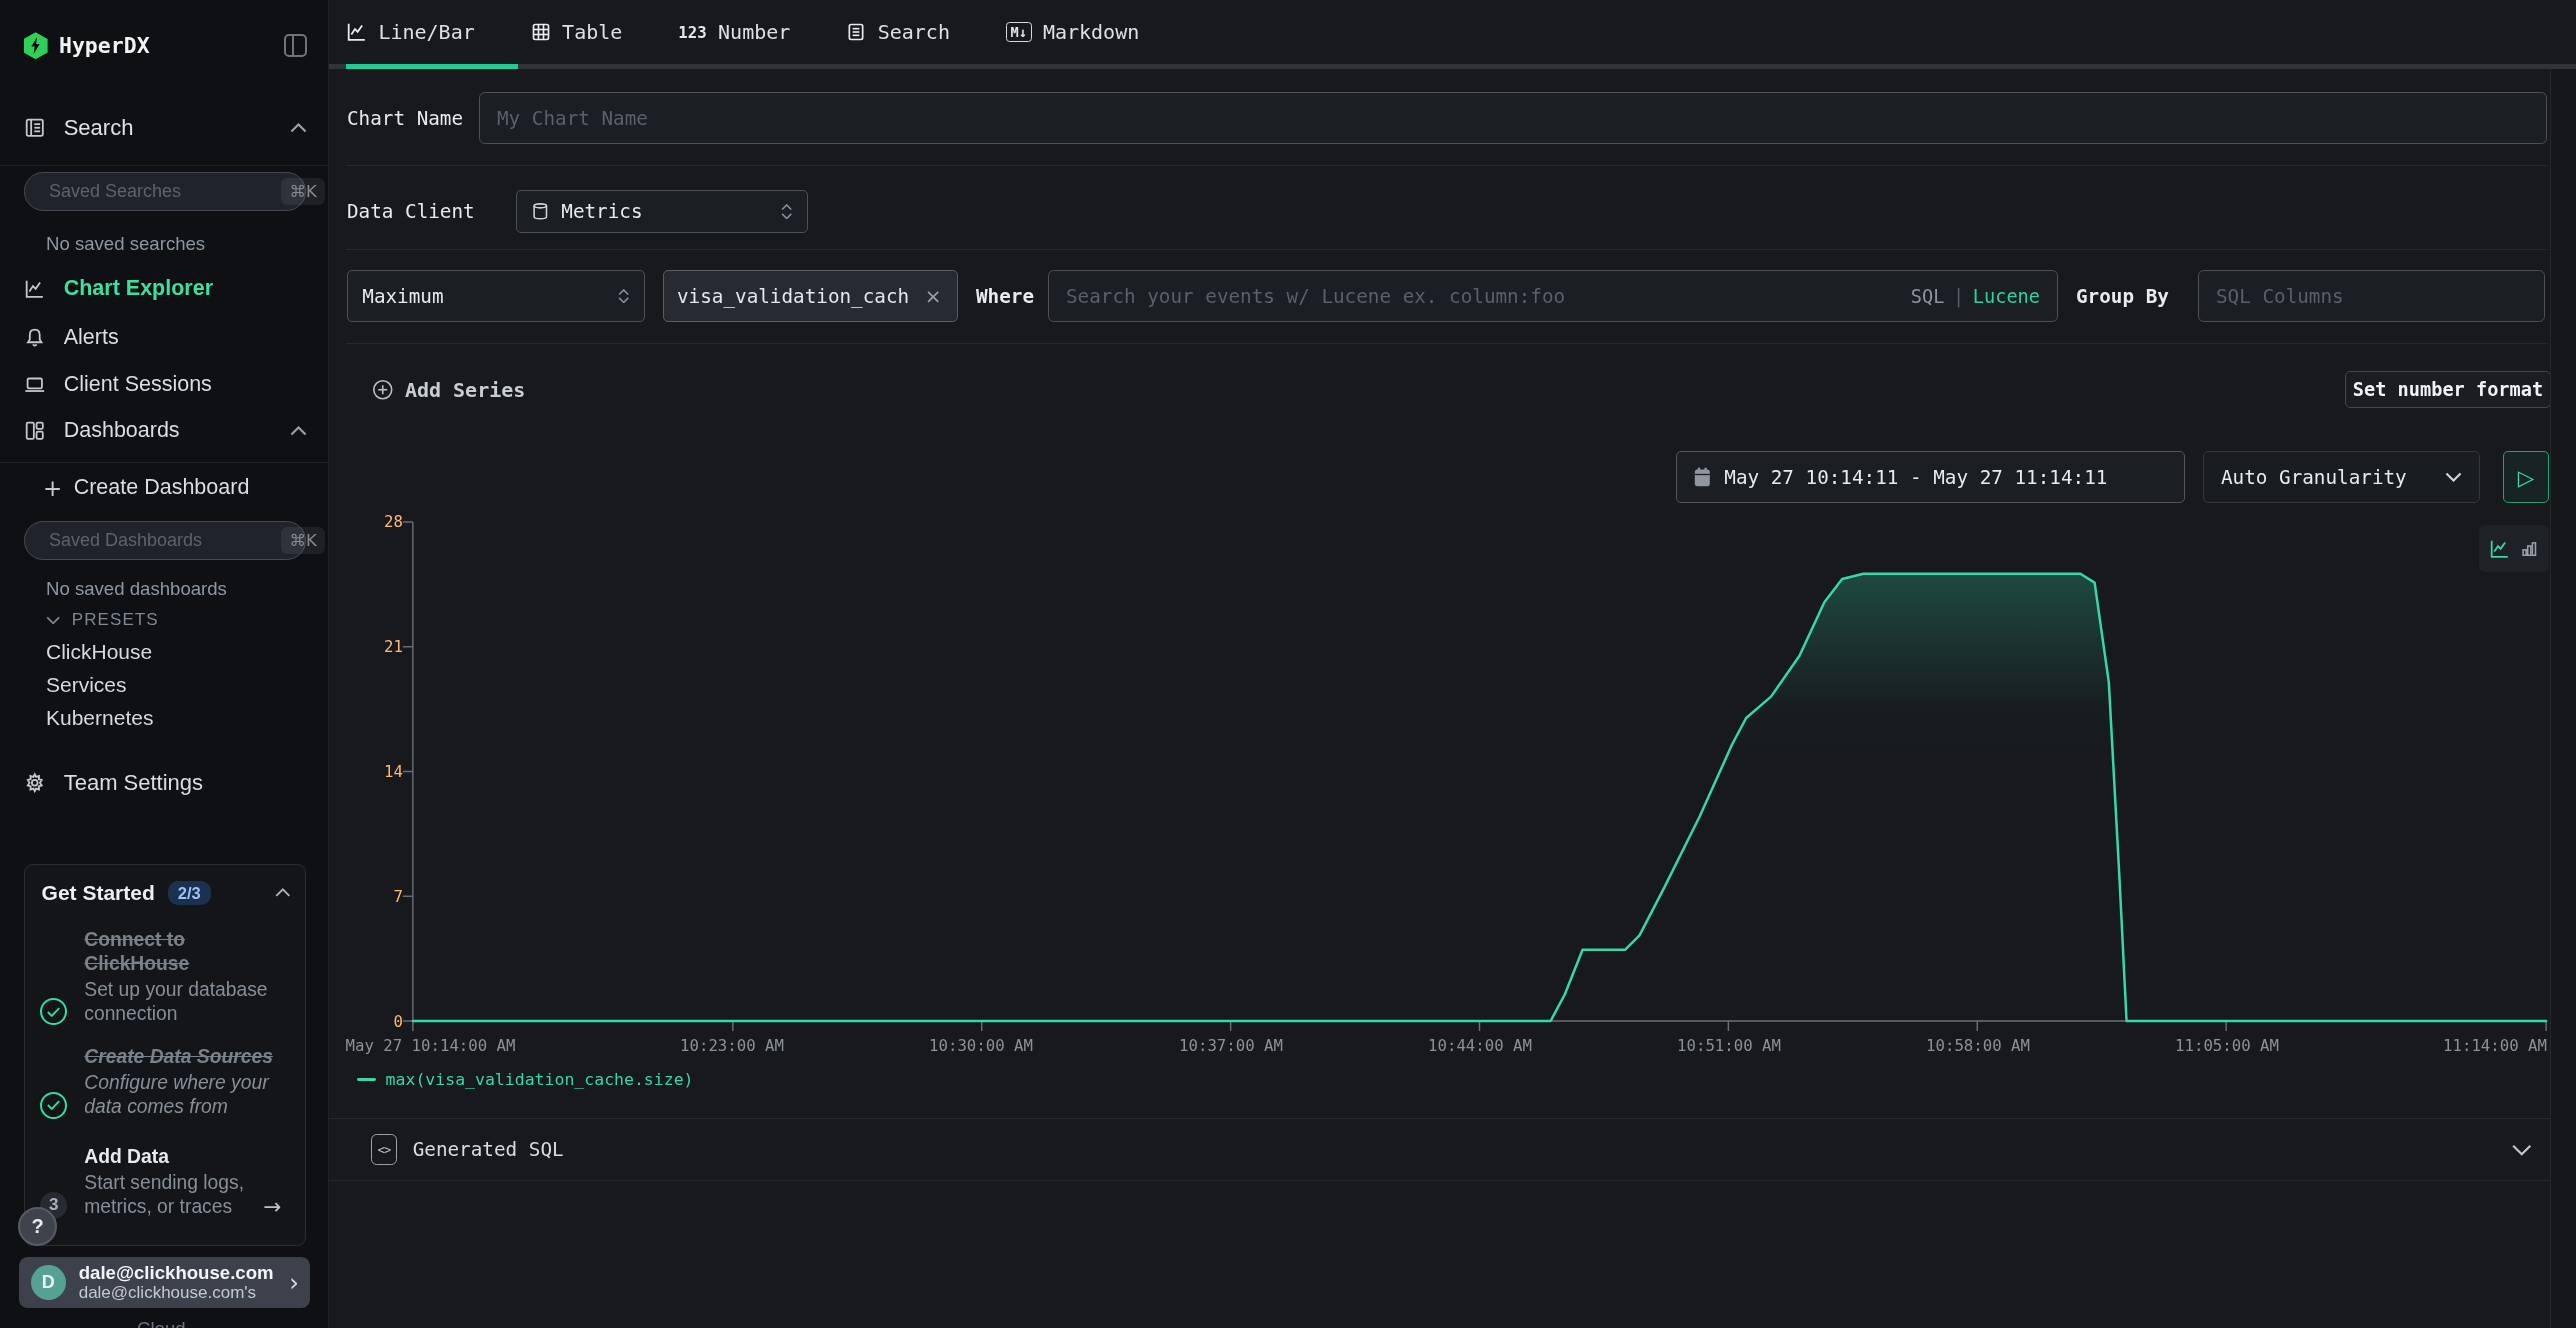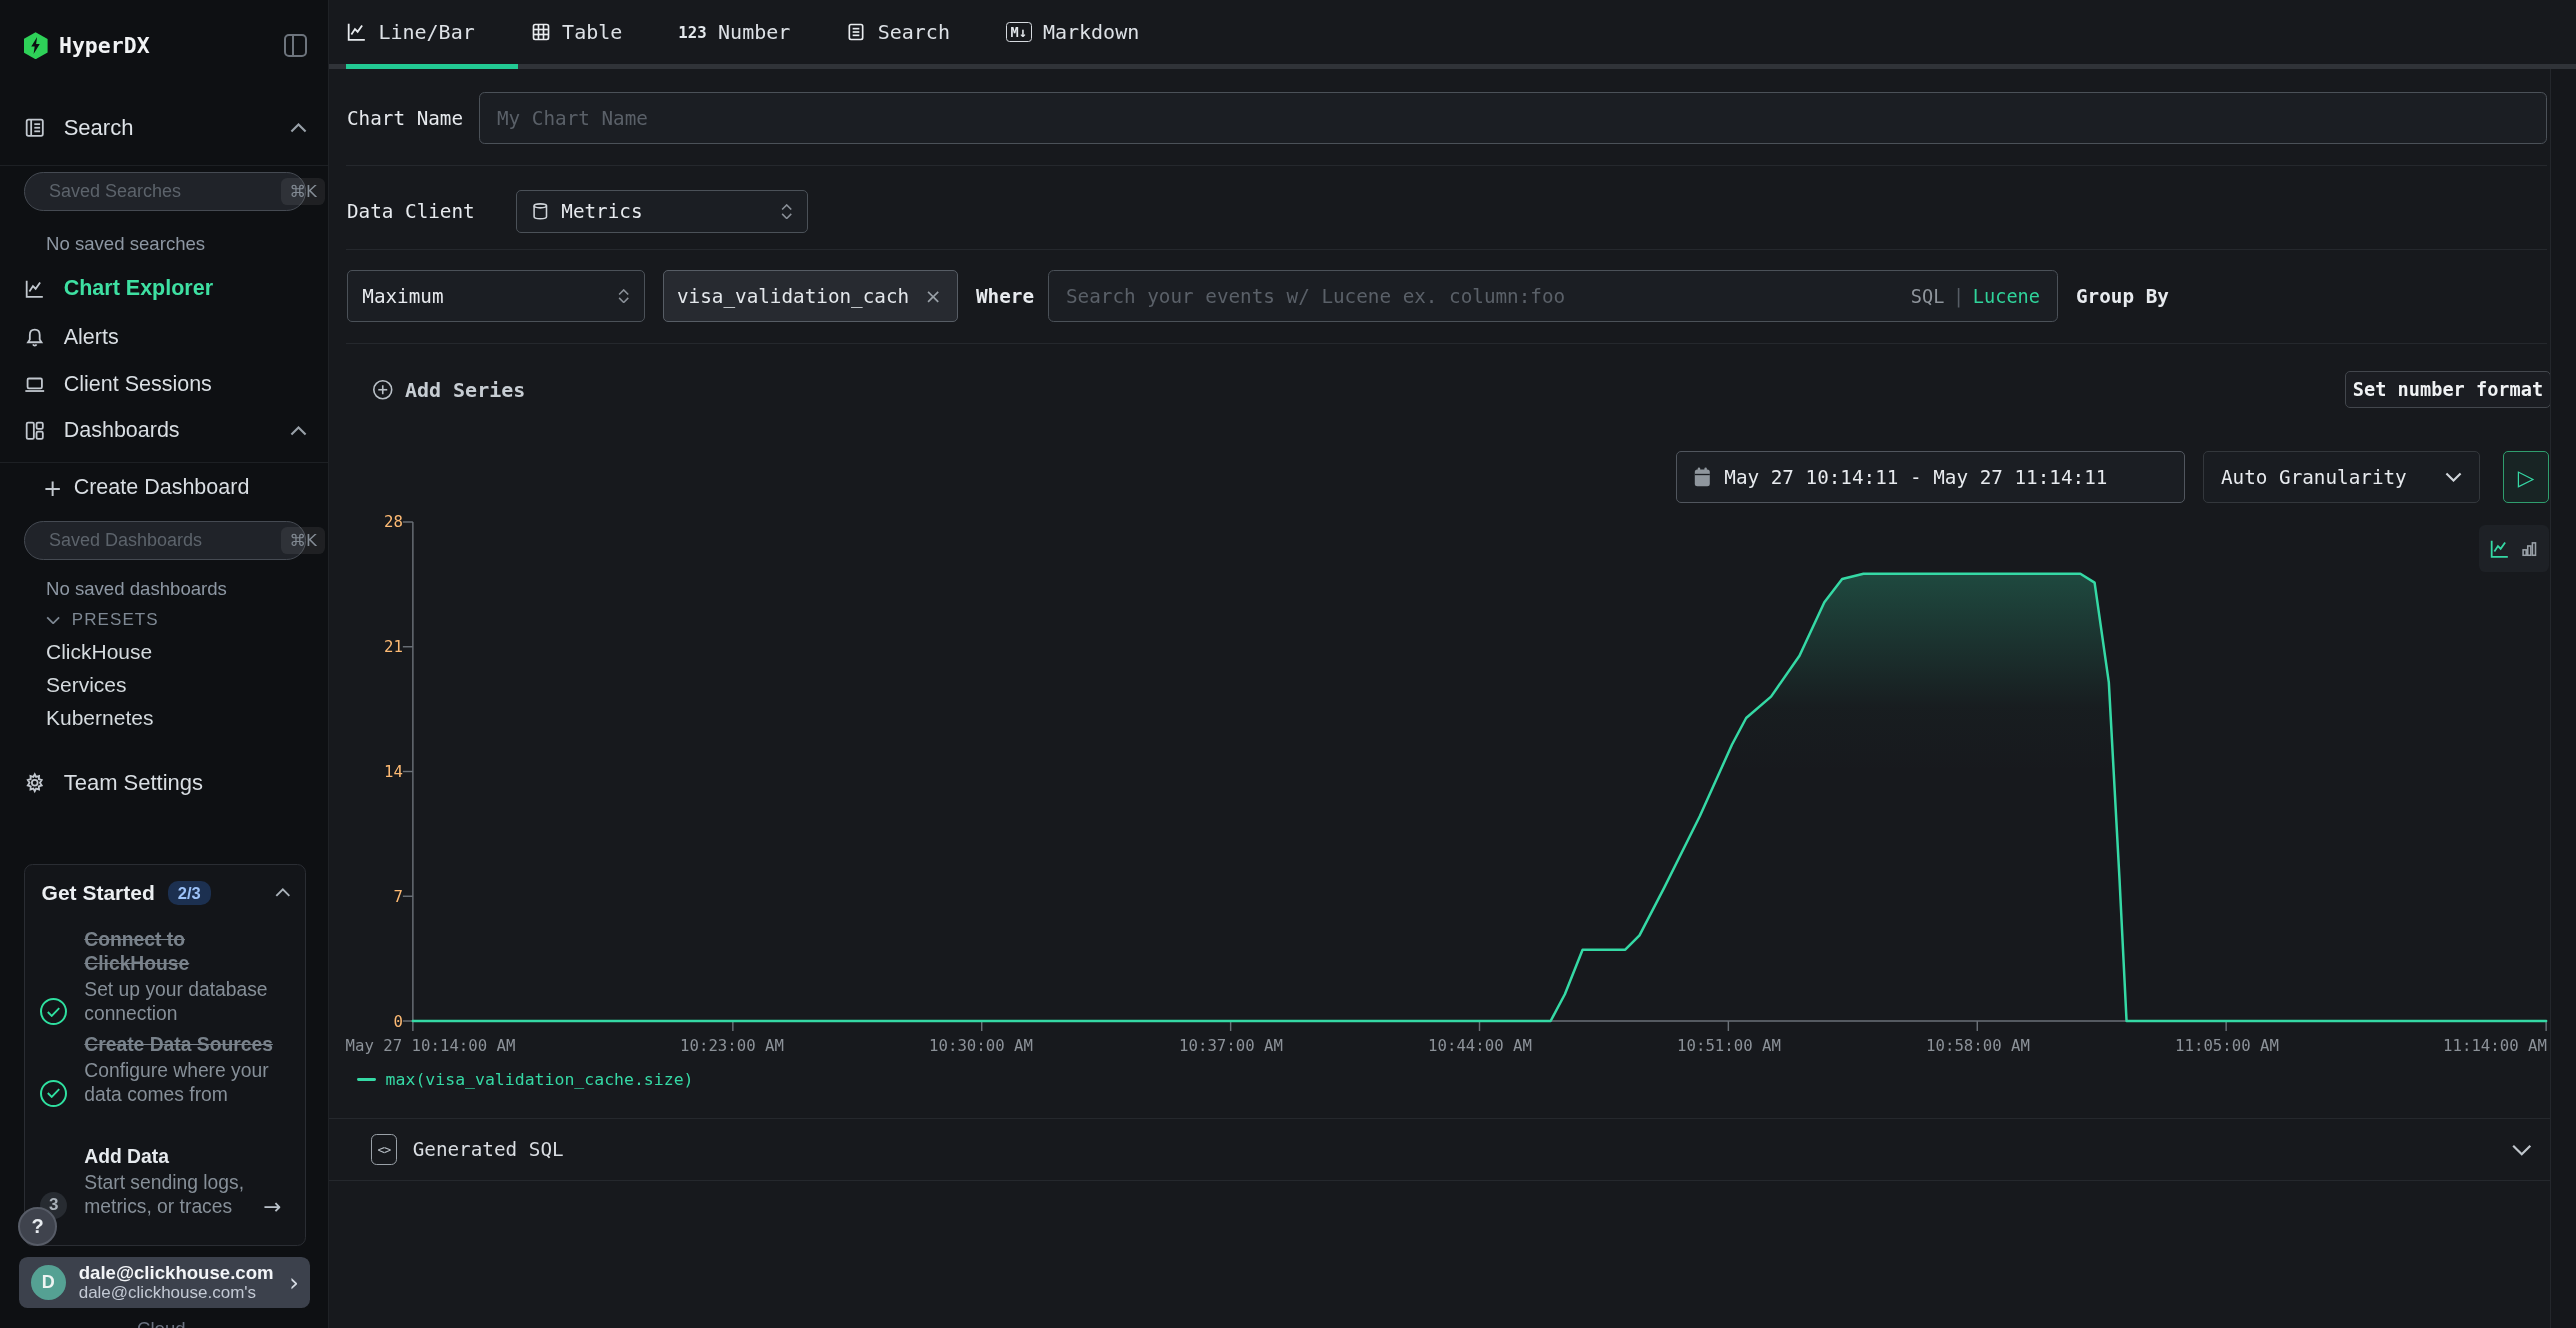--- a/index.html
+++ b/index.html
@@ -269,21 +269,21 @@
       <div class="gs-check">
         <svg class="icon" width="13" height="10" viewBox="0 0 18 14" fill="none" stroke="#2fe0a0" stroke-width="2.6">
             <polyline points="1,7 6.5,12.5 17,1.5"></polyline>
           </svg>
       </div>
       <div class="gs-body">
         <div class="gs-item-title done">Connect to ClickHouse</div>
         <div class="gs-item-sub">Set up your database connection</div>
       </div>
     </div>
-    <div class="gs-item" style="top:168px;">
+    <div class="gs-item" style="top:180px;font-style:italic;">
       <div class="gs-check">
         <svg class="icon" width="13" height="10" viewBox="0 0 18 14" fill="none" stroke="#2fe0a0" stroke-width="2.6">
             <polyline points="1,7 6.5,12.5 17,1.5"></polyline>
           </svg>
       </div>
       <div class="gs-body">
         <div class="gs-item-title done">Create Data Sources</div>
         <div class="gs-item-sub">Configure where your data comes from</div>
       </div>
     </div>
@@ -407,20 +407,23 @@
   <div class="inputbox" style="left:719px; top:270px; width:1010px; height:52px;">
     <input style="padding-right: 186px;" placeholder="Search your events w/ Lucene ex. column:foo">
     <div class="lang-toggle">
       <span class="lang-sql">SQL</span>
       <span class="lang-sep">|</span>
       <span class="lang-lucene">Lucene</span>
     </div>
   </div>
 
   <div class="flabel fbold" style="left:1747px; top:270px; height:52px;">Group By</div>
+  <div class="inputbox" style="left:1869px; top:270px; width:347px; height:52px;">
+    <input placeholder="SQL Columns" style="">
+  </div>
 
   <div class="divider-h" style="top:343px; left:16.5px; right:29px; background:#25282d;"></div>
 
   <div class="add-series">
     <svg class="icon" width="21.5" height="21.5" viewBox="0 0 24 24" fill="none" stroke="#b9c0c7" stroke-width="1.8">
         <circle cx="12" cy="12" r="10"></circle>
         <line x1="12" y1="7" x2="12" y2="17"></line>
         <line x1="7" y1="12" x2="17" y2="12"></line>
       </svg>
     <span>Add Series</span>

